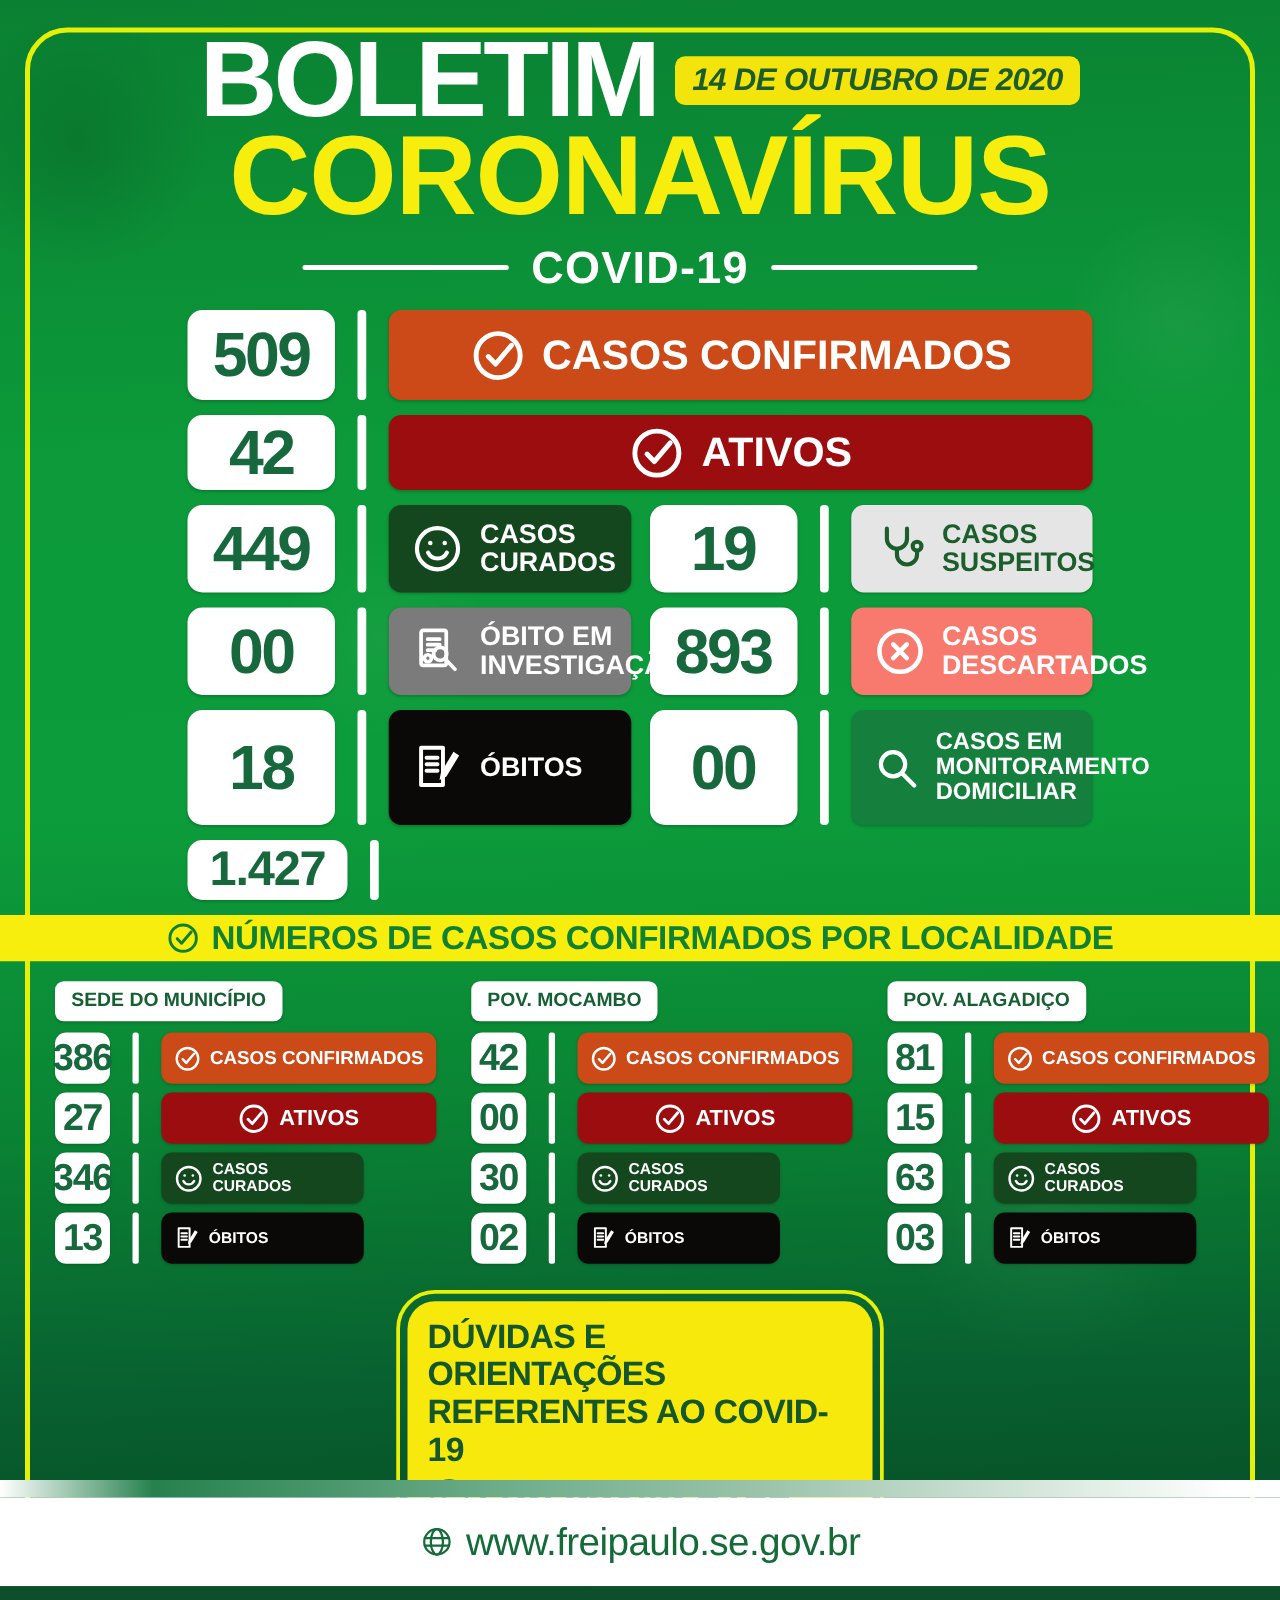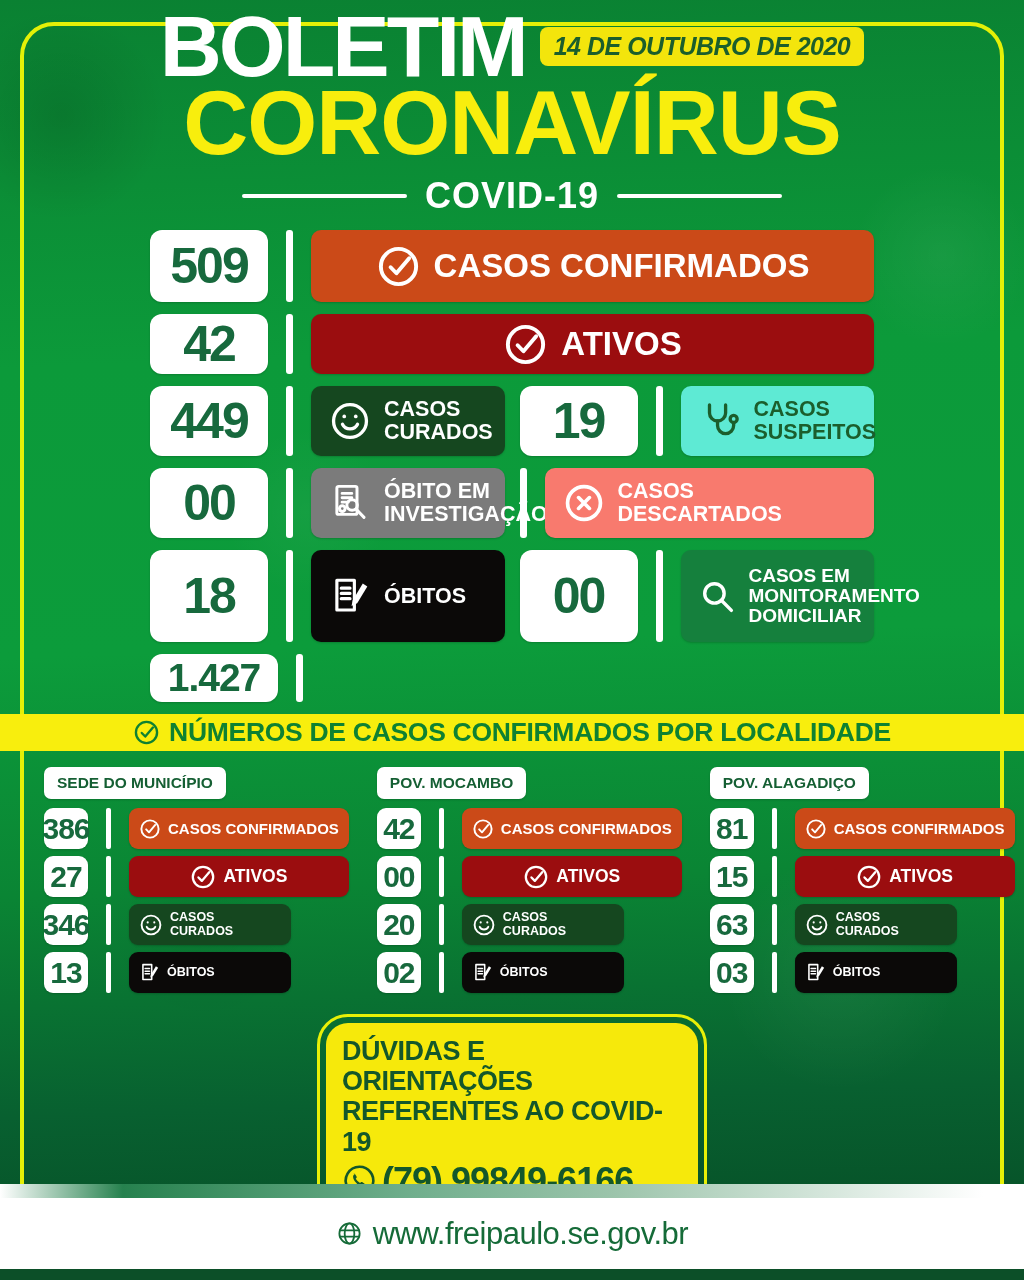--- a/index.html
+++ b/index.html
@@ -14,21 +14,21 @@
       radial-gradient(150px 150px at 6% 9%, rgba(0,0,0,.12), transparent 70%),
       radial-gradient(130px 130px at 92% 20%, rgba(255,255,255,.05), transparent 70%),
       radial-gradient(170px 170px at 82% 76%, rgba(255,255,255,.05), transparent 70%),
       radial-gradient(120px 120px at 30% 40%, rgba(255,255,255,.04), transparent 70%),
       radial-gradient(140px 140px at 20% 72%, rgba(0,0,0,.05), transparent 70%);
   }
   .frame{position:absolute;left:20px;right:20px;top:22px;height:1216px;
     border:4px solid #e4f007;border-radius:34px;z-index:1;pointer-events:none;}
 
   
-  .header{position:relative;z-index:2;padding-top:8px;text-align:center;}
+  .header{position:relative;z-index:2;padding-top:26px;text-align:center;}
   .title-row{display:flex;justify-content:center;align-items:center;gap:14px;height:76px;}
   .title-main{font-size:86px;font-weight:900;color:#ffffff;letter-spacing:-3px;line-height:1;}
   .date-badge{background:#f3e50c;color:#1b5e2c;font-style:italic;font-weight:bold;
     font-size:25px;padding:5px 14px;border-radius:8px;letter-spacing:-0.5px;white-space:nowrap;}
   .title-sub{font-size:90px;font-weight:900;color:#f8ee0d;letter-spacing:-1px;height:74px;
     display:flex;align-items:center;justify-content:center;margin-top:2px;}
   .covid-row{display:flex;align-items:center;justify-content:center;gap:18px;margin-top:16px;height:40px;}
   .covid-line{width:165px;height:4px;background:#ffffff;border-radius:2px;}
   .covid-label{color:#ffffff;font-weight:bold;font-size:36px;letter-spacing:1px;}
 
@@ -179,21 +179,21 @@
             </svg>
           </span>
           <span class="bar-label">CASOS CURADOS</span>
         </div>
       </div>
       <div class="stat-group">
         <div class="num-box">
           <span class="num">19</span>
         </div>
         <div class="stripe"></div>
-        <div class="bar" style="background: #5eead4; color: rgb(27, 94, 44);">
+        <div class="bar" style="background: #e5e5e5; color: rgb(27, 94, 44);">
           <span class="icon">
             <svg viewBox="0 0 24 24" fill="none" stroke="currentColor" stroke-linecap="round" stroke-linejoin="round" stroke-width="1.9">
               <path d="M6 2.8v4.6a4.6 4.6 0 0 0 9.2 0V2.8"></path>
               <path d="M10.6 12v2.6a4.6 4.6 0 0 0 9.2 0v-1.4"></path>
               <circle cx="19.8" cy="10.8" r="2"></circle>
             </svg>
           </span>
           <span class="bar-label">CASOS SUSPEITOS</span>
         </div>
       </div>
@@ -211,20 +211,23 @@
               <path d="M7.5 6.5h5.5M7.5 9h5.5M7.5 11.5h3.5"></path>
               <circle cx="7.6" cy="15.2" r="1.6"></circle>
               <circle cx="13.2" cy="13.2" r="3"></circle>
               <path d="M15.4 15.4l4.6 4.8"></path>
             </svg>
           </span>
           <span class="bar-label">ÓBITO EM INVESTIGAÇÃO</span>
         </div>
       </div>
       <div class="stat-group">
+        <div class="num-box">
+          <span class="num">893</span>
+        </div>
         <div class="stripe"></div>
         <div class="bar" style="background: rgb(248, 122, 110); color: rgb(255, 255, 255);">
           <span class="icon">
             <svg viewBox="0 0 24 24" fill="none" stroke="currentColor" stroke-linecap="round" stroke-linejoin="round" stroke-width="2.1">
               <circle cx="12" cy="12" r="9.4"></circle>
               <path d="M8.9 8.9l6.2 6.2M15.1 8.9l-6.2 6.2"></path>
             </svg>
           </span>
           <span class="bar-label">CASOS DESCARTADOS</span>
         </div>
@@ -393,21 +396,21 @@
                   <path d="M7.8 12.4l3.1 3.2 6.8-8"></path>
                 </svg>
               </span>
               <span class="bar-label">ATIVOS</span>
             </div>
           </div>
         </div>
         <div class="loc-row short">
           <div class="stat-group">
             <div class="num-box">
-              <span class="num">20</span>
+              <span class="num">30</span>
             </div>
             <div class="stripe"></div>
             <div class="bar" style="background: rgb(21, 71, 31); color: rgb(255, 255, 255);">
               <span class="icon">
                 <svg viewBox="0 0 24 24" fill="none" stroke="currentColor" stroke-linecap="round" stroke-linejoin="round" stroke-width="1.9">
                   <circle cx="12" cy="12" r="9.4"></circle>
                   <circle cx="8.7" cy="9.4" r="1.05" fill="currentColor" stroke="none"></circle>
                   <circle cx="15.3" cy="9.4" r="1.05" fill="currentColor" stroke="none"></circle>
                   <path d="M7.7 13.8a4.8 4.8 0 0 0 8.6 0"></path>
                 </svg>

